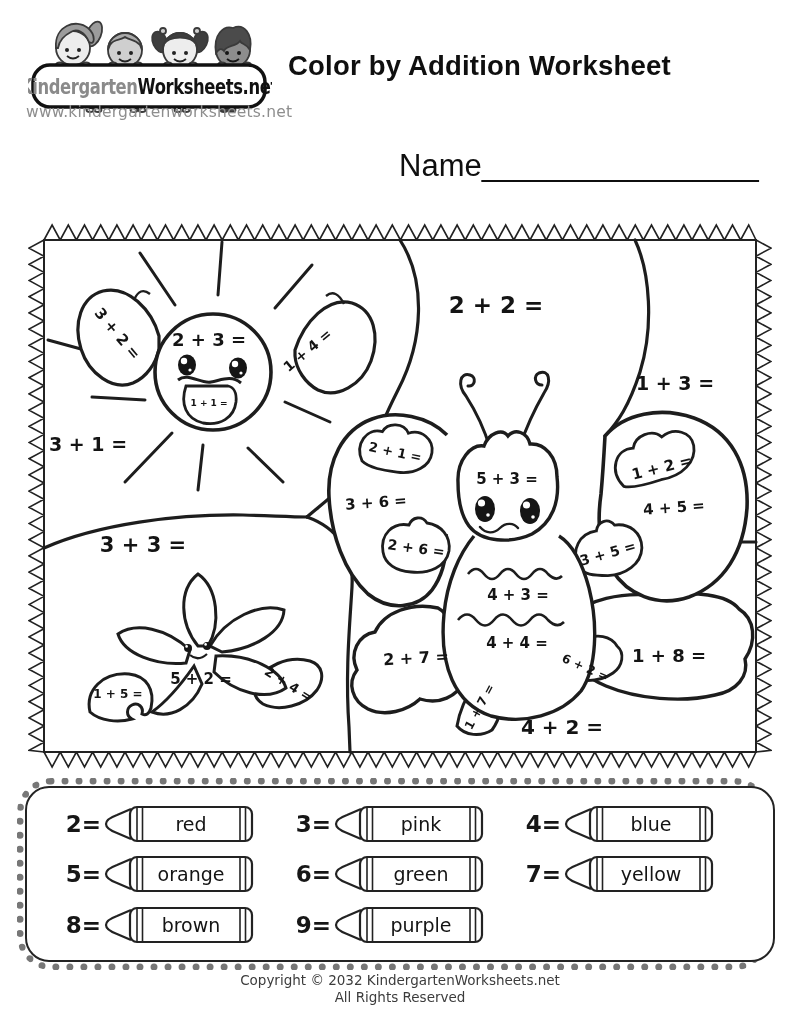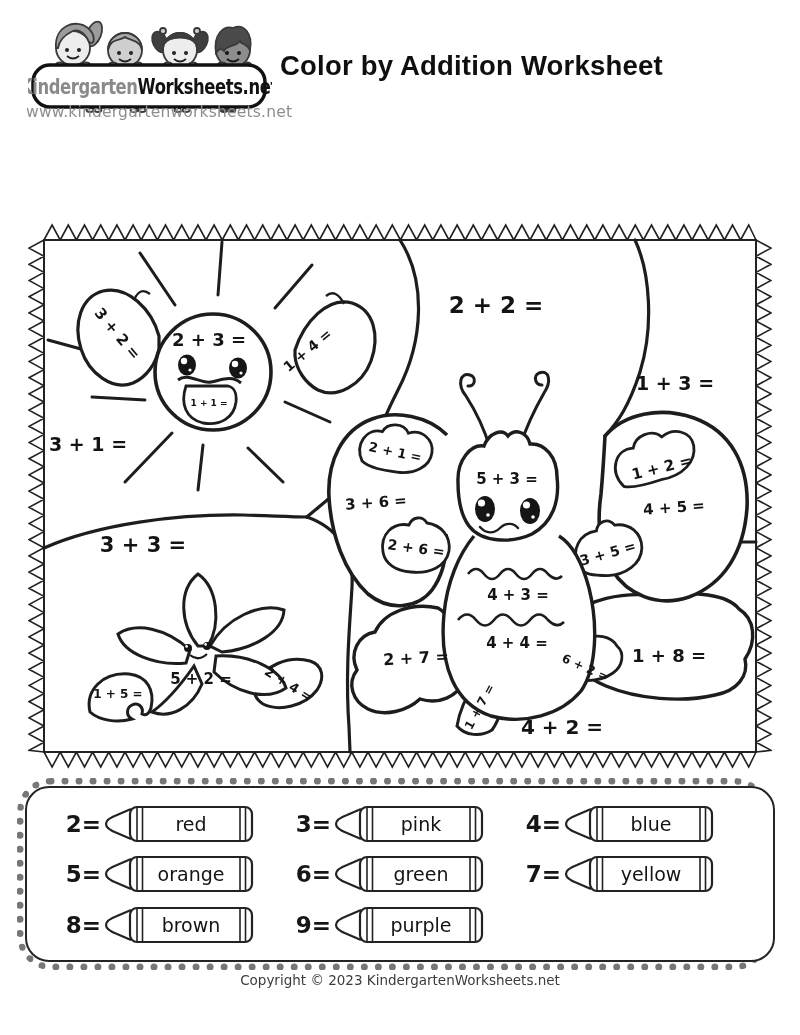--- a/index.html
+++ b/index.html
@@ -3,21 +3,21 @@
 <meta charset="utf-8">
 <style>
   html,body{margin:0;padding:0;background:#fff;}
   .page{position:relative;width:800px;height:1035px;background:#fff;overflow:hidden;
         font-family:"DejaVu Sans",sans-serif;color:#141414;}
 
   
   .logo-svg{position:absolute;left:28px;top:12px;width:244px;height:103px;}
   .logo-url{position:absolute;left:26px;top:103px;width:248px;text-align:center;
             font-size:15.5px;letter-spacing:.2px;color:#8e8e8e;}
-  .title{position:absolute;left:280px;top:50px;width:470px;font-family:"Liberation Sans",sans-serif;
+  .title{position:absolute;left:288px;top:50px;width:470px;font-family:"Liberation Sans",sans-serif;
          font-size:27.5px;font-weight:600;letter-spacing:.2px;color:#0f0f0f;}
   .name-row{position:absolute;left:399px;top:148px;display:flex;align-items:flex-end;
             font-family:"Liberation Sans",sans-serif;font-size:31px;color:#0f0f0f;}
   .name-line{font-size:31px;letter-spacing:-1px;color:#0f0f0f;}
 
   
   .picture{position:absolute;left:28px;top:222px;width:744px;height:548px;}
 
   
   .key-scallop{position:absolute;left:17px;top:778px;width:752px;height:192px;
@@ -89,20 +89,24 @@
       <ellipse cx="196" cy="98" rx="3.5" ry="2" fill="#4b4b4b"></ellipse>
         <ellipse cx="204" cy="98" rx="3.5" ry="2" fill="#4b4b4b"></ellipse>
     </g>
     <rect x="5" y="53" width="232" height="42" rx="17" fill="#fff" stroke="#111" stroke-width="3.5"></rect>
     <text transform="scale(0.78,1)" x="155" y="82" text-anchor="middle" font-family="DejaVu Sans" font-weight="700" font-size="21" letter-spacing="-0.5"><tspan fill="#8a8a8a">Kindergarten</tspan><tspan fill="#111">Worksheets.net</tspan></text>
   </svg>
   <div class="logo-url">www.kindergartenworksheets.net</div>
 
   <div class="title">Color by Addition Worksheet</div>
 
+  <div class="name-row">
+    <span>Name</span>
+      <span class="name-line">_________________</span>
+  </div>
 
   <svg class="picture" viewBox="0 0 744 548">
     <path id="zigzag" fill="none" stroke="#222" stroke-width="1.6" d="M16,18 L24.1,3 L32.2,18 M32.2,18 L40.300000000000004,3 L48.400000000000006,18 M48.400000000000006,18 L56.50000000000001,3 L64.60000000000001,18 M64.60000000000001,18 L72.7,3 L80.80000000000001,18 M80.80000000000001,18 L88.9,3 L97.00000000000001,18 M97.00000000000001,18 L105.10000000000001,3 L113.20000000000002,18 M113.20000000000002,18 L121.30000000000001,3 L129.4,18 M129.4,18 L137.5,3 L145.6,18 M145.6,18 L153.7,3 L161.79999999999998,18 M161.79999999999998,18 L169.89999999999998,3 L177.99999999999997,18 M177.99999999999997,18 L186.09999999999997,3 L194.19999999999996,18 M194.19999999999996,18 L202.29999999999995,3 L210.39999999999995,18 M210.39999999999995,18 L218.49999999999994,3 L226.59999999999994,18 M226.59999999999994,18 L234.69999999999993,3 L242.79999999999993,18 M242.79999999999993,18 L250.89999999999992,3 L258.99999999999994,18 M258.99999999999994,18 L267.09999999999997,3 L275.19999999999993,18 M275.19999999999993,18 L283.29999999999995,3 L291.3999999999999,18 M291.3999999999999,18 L299.49999999999994,3 L307.5999999999999,18 M307.5999999999999,18 L315.69999999999993,3 L323.7999999999999,18 M323.7999999999999,18 L331.8999999999999,3 L339.9999999999999,18 M339.9999999999999,18 L348.0999999999999,3 L356.1999999999999,18 M356.1999999999999,18 L364.2999999999999,3 L372.39999999999986,18 M372.39999999999986,18 L380.4999999999999,3 L388.59999999999985,18 M388.59999999999985,18 L396.6999999999999,3 L404.79999999999984,18 M404.79999999999984,18 L412.89999999999986,3 L420.99999999999983,18 M420.99999999999983,18 L429.09999999999985,3 L437.1999999999998,18 M437.1999999999998,18 L445.29999999999984,3 L453.3999999999998,18 M453.3999999999998,18 L461.49999999999983,3 L469.5999999999998,18 M469.5999999999998,18 L477.6999999999998,3 L485.7999999999998,18 M485.7999999999998,18 L493.8999999999998,3 L501.9999999999998,18 M501.9999999999998,18 L510.0999999999998,3 L518.1999999999998,18 M518.1999999999998,18 L526.2999999999998,3 L534.3999999999999,18 M534.3999999999999,18 L542.4999999999999,3 L550.5999999999999,18 M550.5999999999999,18 L558.6999999999999,3 L566.8,18 M566.8,18 L574.9,3 L583,18 M583,18 L591.1,3 L599.2,18 M599.2,18 L607.3000000000001,3 L615.4000000000001,18 M615.4000000000001,18 L623.5000000000001,3 L631.6000000000001,18 M631.6000000000001,18 L639.7000000000002,3 L647.8000000000002,18 M647.8000000000002,18 L655.9000000000002,3 L664.0000000000002,18 M664.0000000000002,18 L672.1000000000003,3 L680.2000000000003,18 M680.2000000000003,18 L688.3000000000003,3 L696.4000000000003,18 M696.4000000000003,18 L704.5000000000003,3 L712.6000000000004,18 M712.6000000000004,18 L720.7000000000004,3 L728,18 M16,530 L24.1,545 L32.2,530 M32.2,530 L40.300000000000004,545 L48.400000000000006,530 M48.400000000000006,530 L56.50000000000001,545 L64.60000000000001,530 M64.60000000000001,530 L72.7,545 L80.80000000000001,530 M80.80000000000001,530 L88.9,545 L97.00000000000001,530 M97.00000000000001,530 L105.10000000000001,545 L113.20000000000002,530 M113.20000000000002,530 L121.30000000000001,545 L129.4,530 M129.4,530 L137.5,545 L145.6,530 M145.6,530 L153.7,545 L161.79999999999998,530 M161.79999999999998,530 L169.89999999999998,545 L177.99999999999997,530 M177.99999999999997,530 L186.09999999999997,545 L194.19999999999996,530 M194.19999999999996,530 L202.29999999999995,545 L210.39999999999995,530 M210.39999999999995,530 L218.49999999999994,545 L226.59999999999994,530 M226.59999999999994,530 L234.69999999999993,545 L242.79999999999993,530 M242.79999999999993,530 L250.89999999999992,545 L258.99999999999994,530 M258.99999999999994,530 L267.09999999999997,545 L275.19999999999993,530 M275.19999999999993,530 L283.29999999999995,545 L291.3999999999999,530 M291.3999999999999,530 L299.49999999999994,545 L307.5999999999999,530 M307.5999999999999,530 L315.69999999999993,545 L323.7999999999999,530 M323.7999999999999,530 L331.8999999999999,545 L339.9999999999999,530 M339.9999999999999,530 L348.0999999999999,545 L356.1999999999999,530 M356.1999999999999,530 L364.2999999999999,545 L372.39999999999986,530 M372.39999999999986,530 L380.4999999999999,545 L388.59999999999985,530 M388.59999999999985,530 L396.6999999999999,545 L404.79999999999984,530 M404.79999999999984,530 L412.89999999999986,545 L420.99999999999983,530 M420.99999999999983,530 L429.09999999999985,545 L437.1999999999998,530 M437.1999999999998,530 L445.29999999999984,545 L453.3999999999998,530 M453.3999999999998,530 L461.49999999999983,545 L469.5999999999998,530 M469.5999999999998,530 L477.6999999999998,545 L485.7999999999998,530 M485.7999999999998,530 L493.8999999999998,545 L501.9999999999998,530 M501.9999999999998,530 L510.0999999999998,545 L518.1999999999998,530 M518.1999999999998,530 L526.2999999999998,545 L534.3999999999999,530 M534.3999999999999,530 L542.4999999999999,545 L550.5999999999999,530 M550.5999999999999,530 L558.6999999999999,545 L566.8,530 M566.8,530 L574.9,545 L583,530 M583,530 L591.1,545 L599.2,530 M599.2,530 L607.3000000000001,545 L615.4000000000001,530 M615.4000000000001,530 L623.5000000000001,545 L631.6000000000001,530 M631.6000000000001,530 L639.7000000000002,545 L647.8000000000002,530 M647.8000000000002,530 L655.9000000000002,545 L664.0000000000002,530 M664.0000000000002,530 L672.1000000000003,545 L680.2000000000003,530 M680.2000000000003,530 L688.3000000000003,545 L696.4000000000003,530 M696.4000000000003,530 L704.5000000000003,545 L712.6000000000004,530 M712.6000000000004,530 L720.7000000000004,545 L728,530 M16,18 L1,26.1 L16,34.2 M16,34.2 L1,42.300000000000004 L16,50.400000000000006 M16,50.400000000000006 L1,58.50000000000001 L16,66.60000000000001 M16,66.60000000000001 L1,74.7 L16,82.80000000000001 M16,82.80000000000001 L1,90.9 L16,99.00000000000001 M16,99.00000000000001 L1,107.10000000000001 L16,115.20000000000002 M16,115.20000000000002 L1,123.30000000000001 L16,131.4 M16,131.4 L1,139.5 L16,147.6 M16,147.6 L1,155.7 L16,163.79999999999998 M16,163.79999999999998 L1,171.89999999999998 L16,179.99999999999997 M16,179.99999999999997 L1,188.09999999999997 L16,196.19999999999996 M16,196.19999999999996 L1,204.29999999999995 L16,212.39999999999995 M16,212.39999999999995 L1,220.49999999999994 L16,228.59999999999994 M16,228.59999999999994 L1,236.69999999999993 L16,244.79999999999993 M16,244.79999999999993 L1,252.89999999999992 L16,260.99999999999994 M16,260.99999999999994 L1,269.09999999999997 L16,277.19999999999993 M16,277.19999999999993 L1,285.29999999999995 L16,293.3999999999999 M16,293.3999999999999 L1,301.49999999999994 L16,309.5999999999999 M16,309.5999999999999 L1,317.69999999999993 L16,325.7999999999999 M16,325.7999999999999 L1,333.8999999999999 L16,341.9999999999999 M16,341.9999999999999 L1,350.0999999999999 L16,358.1999999999999 M16,358.1999999999999 L1,366.2999999999999 L16,374.39999999999986 M16,374.39999999999986 L1,382.4999999999999 L16,390.59999999999985 M16,390.59999999999985 L1,398.6999999999999 L16,406.79999999999984 M16,406.79999999999984 L1,414.89999999999986 L16,422.99999999999983 M16,422.99999999999983 L1,431.09999999999985 L16,439.1999999999998 M16,439.1999999999998 L1,447.29999999999984 L16,455.3999999999998 M16,455.3999999999998 L1,463.49999999999983 L16,471.5999999999998 M16,471.5999999999998 L1,479.6999999999998 L16,487.7999999999998 M16,487.7999999999998 L1,495.8999999999998 L16,503.9999999999998 M16,503.9999999999998 L1,512.0999999999998 L16,520.1999999999998 M16,520.1999999999998 L1,528.2999999999998 L16,530 M728,18 L743,26.1 L728,34.2 M728,34.2 L743,42.300000000000004 L728,50.400000000000006 M728,50.400000000000006 L743,58.50000000000001 L728,66.60000000000001 M728,66.60000000000001 L743,74.7 L728,82.80000000000001 M728,82.80000000000001 L743,90.9 L728,99.00000000000001 M728,99.00000000000001 L743,107.10000000000001 L728,115.20000000000002 M728,115.20000000000002 L743,123.30000000000001 L728,131.4 M728,131.4 L743,139.5 L728,147.6 M728,147.6 L743,155.7 L728,163.79999999999998 M728,163.79999999999998 L743,171.89999999999998 L728,179.99999999999997 M728,179.99999999999997 L743,188.09999999999997 L728,196.19999999999996 M728,196.19999999999996 L743,204.29999999999995 L728,212.39999999999995 M728,212.39999999999995 L743,220.49999999999994 L728,228.59999999999994 M728,228.59999999999994 L743,236.69999999999993 L728,244.79999999999993 M728,244.79999999999993 L743,252.89999999999992 L728,260.99999999999994 M728,260.99999999999994 L743,269.09999999999997 L728,277.19999999999993 M728,277.19999999999993 L743,285.29999999999995 L728,293.3999999999999 M728,293.3999999999999 L743,301.49999999999994 L728,309.5999999999999 M728,309.5999999999999 L743,317.69999999999993 L728,325.7999999999999 M728,325.7999999999999 L743,333.8999999999999 L728,341.9999999999999 M728,341.9999999999999 L743,350.0999999999999 L728,358.1999999999999 M728,358.1999999999999 L743,366.2999999999999 L728,374.39999999999986 M728,374.39999999999986 L743,382.4999999999999 L728,390.59999999999985 M728,390.59999999999985 L743,398.6999999999999 L728,406.79999999999984 M728,406.79999999999984 L743,414.89999999999986 L728,422.99999999999983 M728,422.99999999999983 L743,431.09999999999985 L728,439.1999999999998 M728,439.1999999999998 L743,447.29999999999984 L728,455.3999999999998 M728,455.3999999999998 L743,463.49999999999983 L728,471.5999999999998 M728,471.5999999999998 L743,479.6999999999998 L728,487.7999999999998 M728,487.7999999999998 L743,495.8999999999998 L728,503.9999999999998 M728,503.9999999999998 L743,512.0999999999998 L728,520.1999999999998 M728,520.1999999999998 L743,528.2999999999998 L728,530 "></path>
     <rect x="16" y="18" width="712" height="512" fill="none" stroke="#222" stroke-width="2"></rect>
 
     <g fill="none" stroke="#1d1d1d" stroke-width="3.2" stroke-linecap="round">
       <path d="M372,18 C398,58 396,118 370,168 C356,196 350,210 347,228"></path>
       <path d="M607,18 C622,50 626,105 612,150 C601,184 590,200 577,214"></path>
       <path d="M16,326 C70,302 150,292 215,293 C248,294 264,295 279,295"></path>
       <path d="M279,295 C299,278 330,254 347,228"></path>
@@ -308,15 +312,16 @@
           <line x1="33" y1="5" x2="33" y2="37" stroke="#222" stroke-width="1.6"></line>
           <line x1="38.5" y1="5" x2="38.5" y2="37" stroke="#222" stroke-width="1.6"></line>
           <line x1="136" y1="5" x2="136" y2="37" stroke="#222" stroke-width="1.6"></line>
           <line x1="141.5" y1="5" x2="141.5" y2="37" stroke="#222" stroke-width="1.6"></line>
           <text x="87" y="28" text-anchor="middle" font-size="19" font-family="DejaVu Sans" fill="#141414">purple</text>
         </svg>
       </div>
     </div>
 
   <div class="footer">
-    <div>Copyright © 2023 KindergartenWorksheets.net</div>
+    <div>Copyright © 2032 KindergartenWorksheets.net</div>
+    <div>All Rights Reserved</div>
   </div>
 </div>
 
 </body></html>

